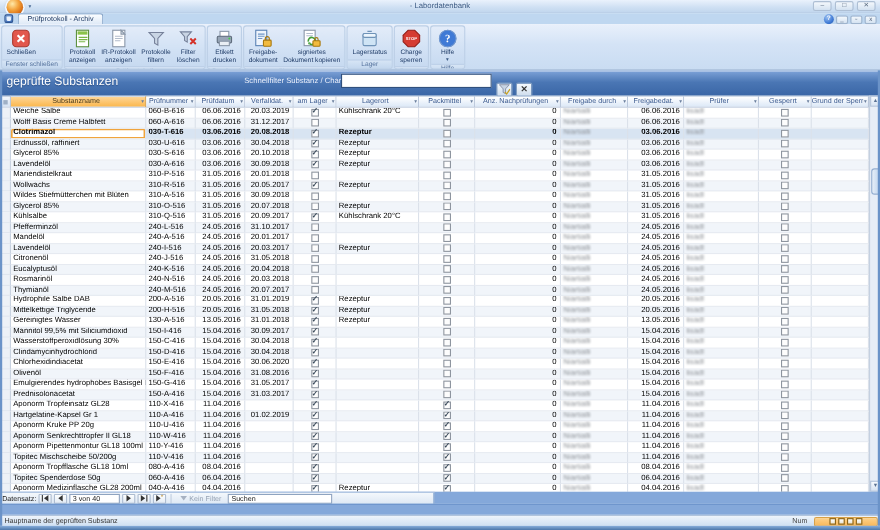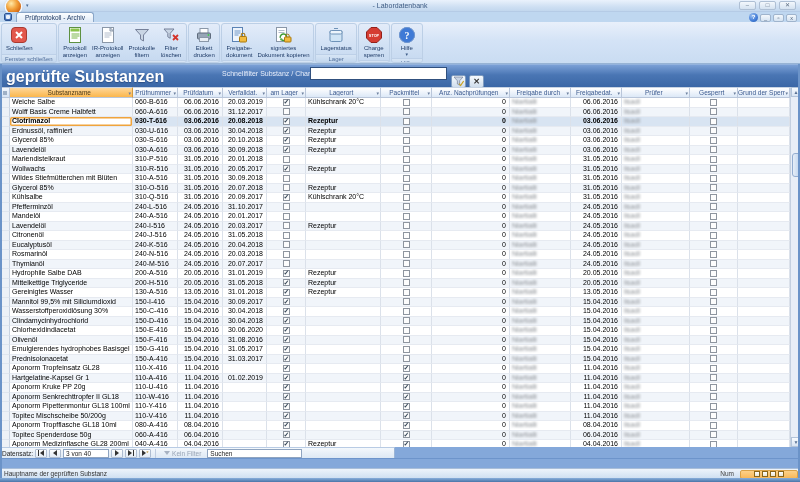--- a/index.html
+++ b/index.html
@@ -42,21 +42,21 @@
   .g-cap{height:8px;font-size:6px;line-height:8px;text-align:center;color:#54719c;
          background:linear-gradient(#d7e5f5,#c3d7ee);border-top:1px solid #bdd0e8;padding:0 3px;white-space:nowrap;}
   .rbtn{display:flex;flex-direction:column;align-items:center;padding:1px 2px;border-radius:2px;min-width:26px;}
   .ricon{width:18px;height:18px;display:block;}
   .rlabel{font-size:6px;line-height:6.5px;text-align:center;color:#1e3a66;white-space:pre-line;margin-top:1px;}
   .dd-arrow{font-size:5px;color:#3c5a85;line-height:4px;}
   
   .panelbar{position:absolute;top:64px;left:0;width:800px;height:23px;
             background:linear-gradient(180deg,#7ba0d6,#4a76b4 45%,#3a66a6);
             border-top:1px solid #93b2dd;}
-  .panel-title{position:absolute;left:6px;top:3px;font-size:16px;font-weight:bold;color:#fff;
+  .panel-title{position:absolute;left:6px;top:3px;font-size:11px;font-weight:normal;color:#fff;
                text-shadow:0 1px 1px #2c4f86;text-align:right;}
   .qf-label{position:absolute;left:222px;top:5px;font-size:7px;color:#e8eefb;}
   .qf-input{position:absolute;left:310px;top:2px;width:137px;height:13px;border:1px solid #30507e;
             background:#fff;font-size:7px;padding:0 2px;}
   .qf-btns{position:absolute;left:451px;top:10px;display:flex;gap:3px;}
   .qf-btn{width:15px;height:13px;border:1px solid #7f9cc0;border-radius:2px;
           background:linear-gradient(#f6fafd,#cfdded);display:flex;align-items:center;justify-content:center;
           font-size:8px;font-weight:bold;color:#333;}
   
   .ghead{position:absolute;top:87px;left:0;width:790px;height:11px;display:flex;}

